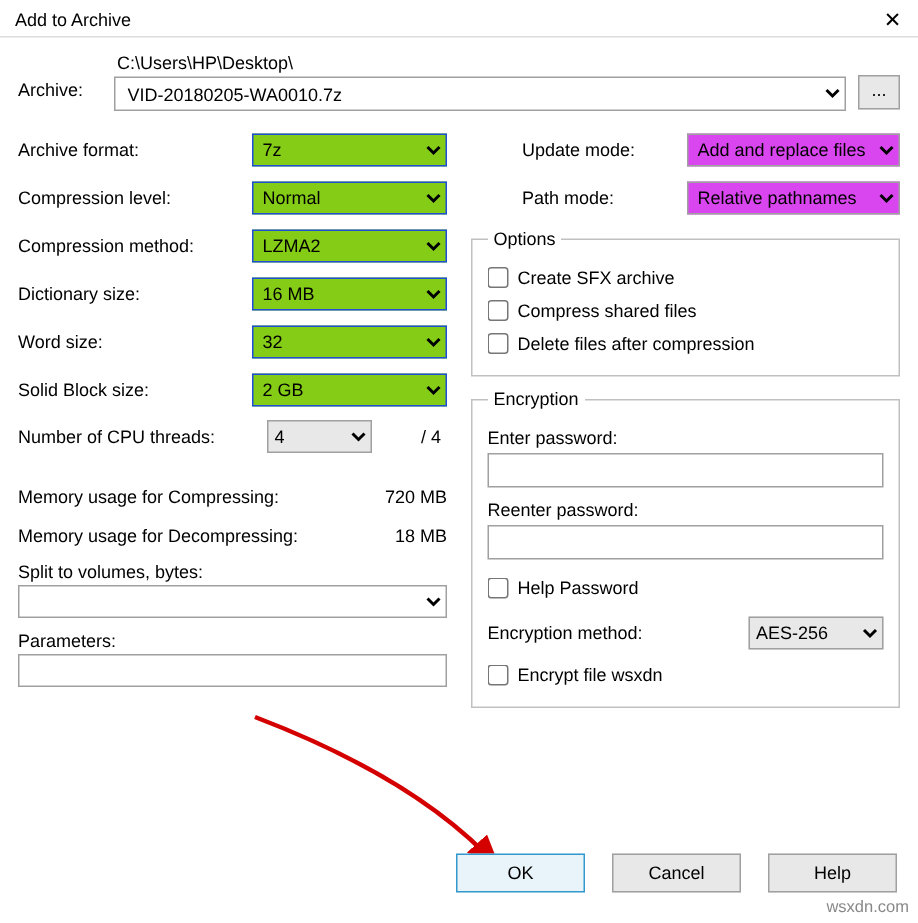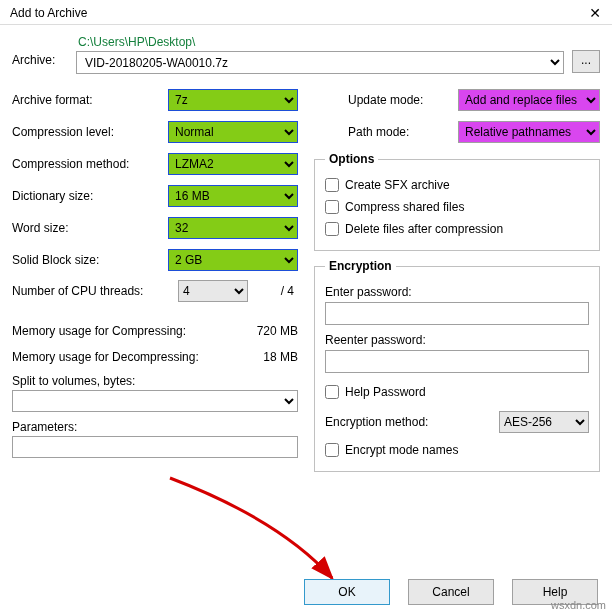--- a/index.html
+++ b/index.html
@@ -4,21 +4,21 @@
 <style>
 * { box-sizing: border-box; font-family: "Segoe UI", Tahoma, sans-serif; font-size: 12px; }
 body { margin: 0; padding: 0; background: #fff; width: 612px; height: 615px; overflow: hidden; position: relative; }
 .titlebar { display: flex; align-items: center; justify-content: space-between; padding: 6px 10px 4px 10px; border-bottom: 1px solid #dcdcdc; }
 .titlebar .title { font-size: 12px; }
 .close { width: 14px; height: 14px; display: flex; align-items: center; justify-content: center; font-size: 14px; cursor: pointer; }
 .content { padding: 10px 12px 8px 12px; display: flex; flex-direction: column; gap: 8px; }
 .archive-row { display: flex; align-items: flex-start; gap: 8px; }
 .archive-label { width: 56px; padding-top: 18px; }
 .archive-main { flex: 1; display: flex; flex-direction: column; gap: 2px; }
-.path-text { font-size: 12px; color: #15803d; padding-left: 2px; }
+.path-text { font-size: 12px; color: #000000; padding-left: 2px; }
 .archive-select { width: 100%; height: 23px; border: 1px solid #a0a0a0; background: #fff; padding: 2px 4px; }
 .browse-btn { width: 28px; height: 23px; border: 1px solid #a0a0a0; background: #e8e8e8; text-align: center; line-height: 19px; margin-top: 15px; cursor: pointer; }
 .columns { display: flex; gap: 16px; margin-top: 6px; }
 .col { flex: 1; display: flex; flex-direction: column; gap: 8px; }
 .form-row { display: flex; align-items: center; height: 24px; }
 .form-row .lbl { flex: 1; }
 .form-row .ctl { width: 130px; }
 select.ctl { height: 22px; border: 1px solid #1d4ed8; background: #84cc16; padding: 1px 2px; }
 .cpu-row { display: flex; align-items: center; }
 .cpu-row .lbl { flex: 1; }
@@ -27,29 +27,29 @@
 .mem-row { display: flex; align-items: center; height: 18px; }
 .mem-row .lbl { flex: 1; }
 .mem-row .val { text-align: right; }
 .stack-label { margin-bottom: 2px; }
 .full-select { width: 100%; height: 22px; border: 1px solid #a0a0a0; background: #fff; }
 .full-input { width: 100%; height: 22px; border: 1px solid #a0a0a0; background: #fff; padding: 2px 4px; }
 .right-row { display: flex; align-items: center; height: 24px; margin-left: 34px; }
 .right-row .lbl { width: 110px; }
 .right-row .ctl2 { flex: 1; height: 22px; border: 1px solid #a0a0a0; background: #d946ef; padding: 1px 2px; }
 fieldset { border: 1px solid #c0c0c0; padding: 8px 10px 10px 10px; margin: 0; }
-legend { padding: 0 4px; font-size: 12px; font-weight: bold; }
+legend { padding: 0 4px; font-size: 12px; }
 .chk-row { display: flex; align-items: center; gap: 6px; height: 22px; }
 .chk-row input[type=checkbox] { width: 14px; height: 14px; margin: 0; }
 .enc-label { margin: 4px 0 3px 0; }
 .enc-input { width: 100%; height: 23px; border: 1px solid #a0a0a0; background: #fff; padding: 2px 4px; }
 .enc-method-row { display: flex; align-items: center; margin-top: 8px; }
 .enc-method-row .lbl { flex: 1; }
 .enc-method-row select { width: 90px; height: 22px; border: 1px solid #a0a0a0; background: #e8e8e8; }
-.button-bar { position: absolute; bottom: 10px; right: 14px; display: flex; gap: 18px; }
+.button-bar { position: absolute; bottom: 20px; right: 14px; display: flex; gap: 18px; }
 .btn { width: 86px; height: 26px; border: 1px solid #a0a0a0; background: #e8e8e8; text-align: center; line-height: 24px; cursor: pointer; }
 .btn.ok { border: 1px solid #3399cc; background: #e8f3fa; }
 .arrow { position: absolute; left: 160px; top: 470px; pointer-events: none; }
 .watermark { position: absolute; bottom: 4px; right: 6px; font-size: 11px; color: #888; }
 </style>
 </head>
 <body>
 
 <div class="titlebar">
   <span class="title">Add to Archive</span>
@@ -155,21 +155,21 @@
         <div class="chk-row" style="margin-top:8px">
           <input type="checkbox" style="">
           <span>Help Password</span>
         </div>
         <div class="enc-method-row">
           <span class="lbl">Encryption method:</span>
           <select><option>AES-256</option></select>
         </div>
         <div class="chk-row" style="margin-top:6px">
           <input type="checkbox" style="">
-          <span>Encrypt mode names</span>
+          <span>Encrypt file wsxdn</span>
         </div>
       </fieldset>
     </div>
   </div>
 </div>
 
 <svg class="arrow" width="200" height="130">
   <defs>
     <marker id="ah" markerWidth="10" markerHeight="10" refX="7" refY="3" orient="auto">
       <path d="M0,0 L8,3 L0,6 Z" fill="#d40000"></path>

